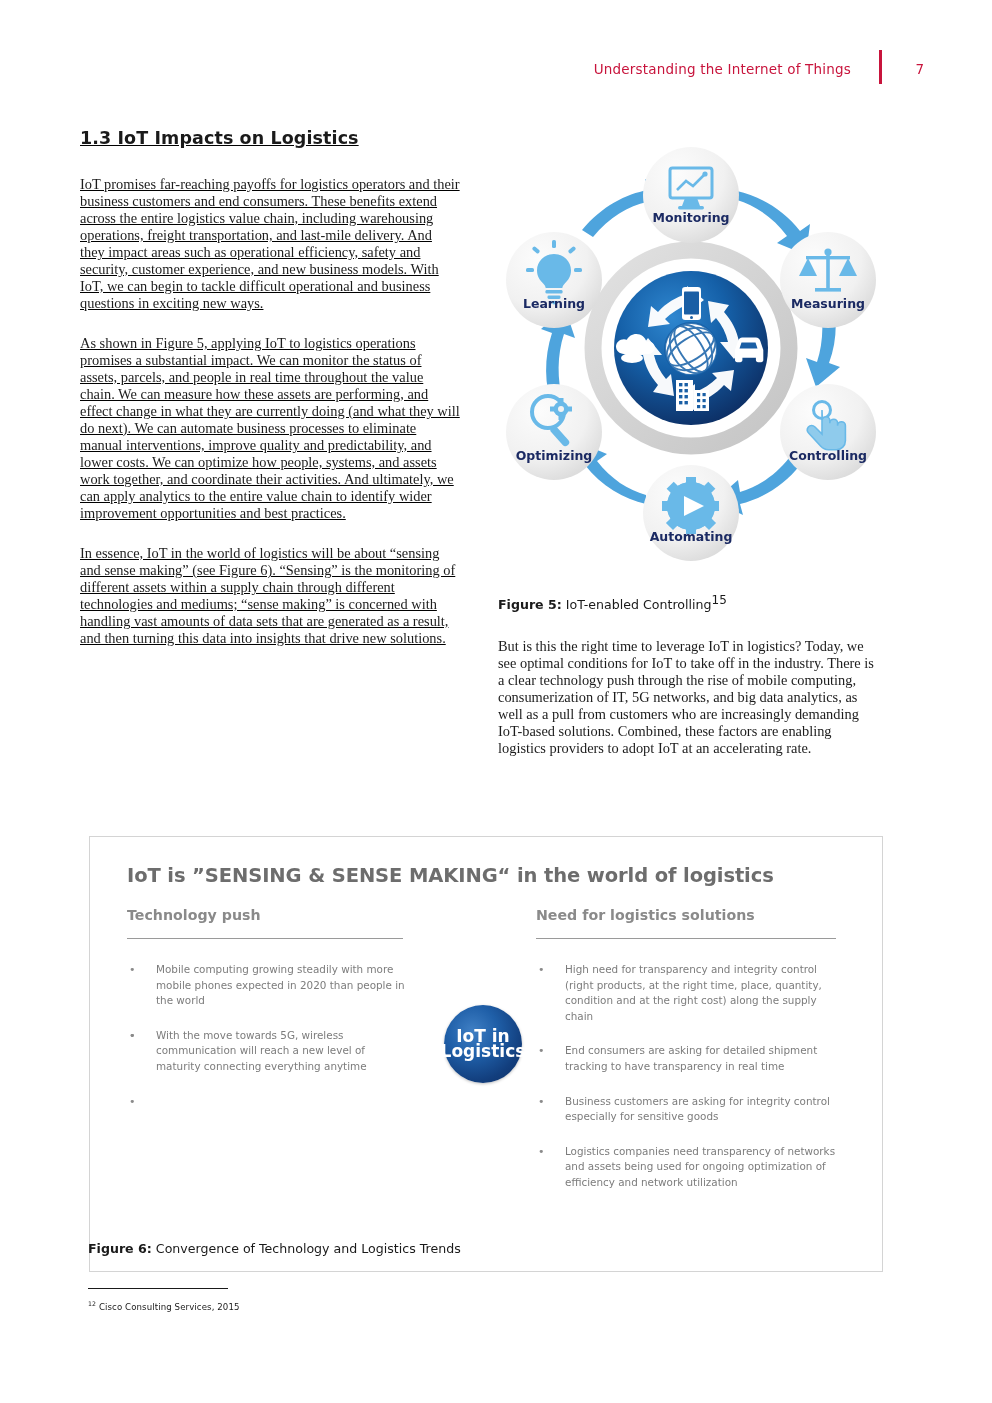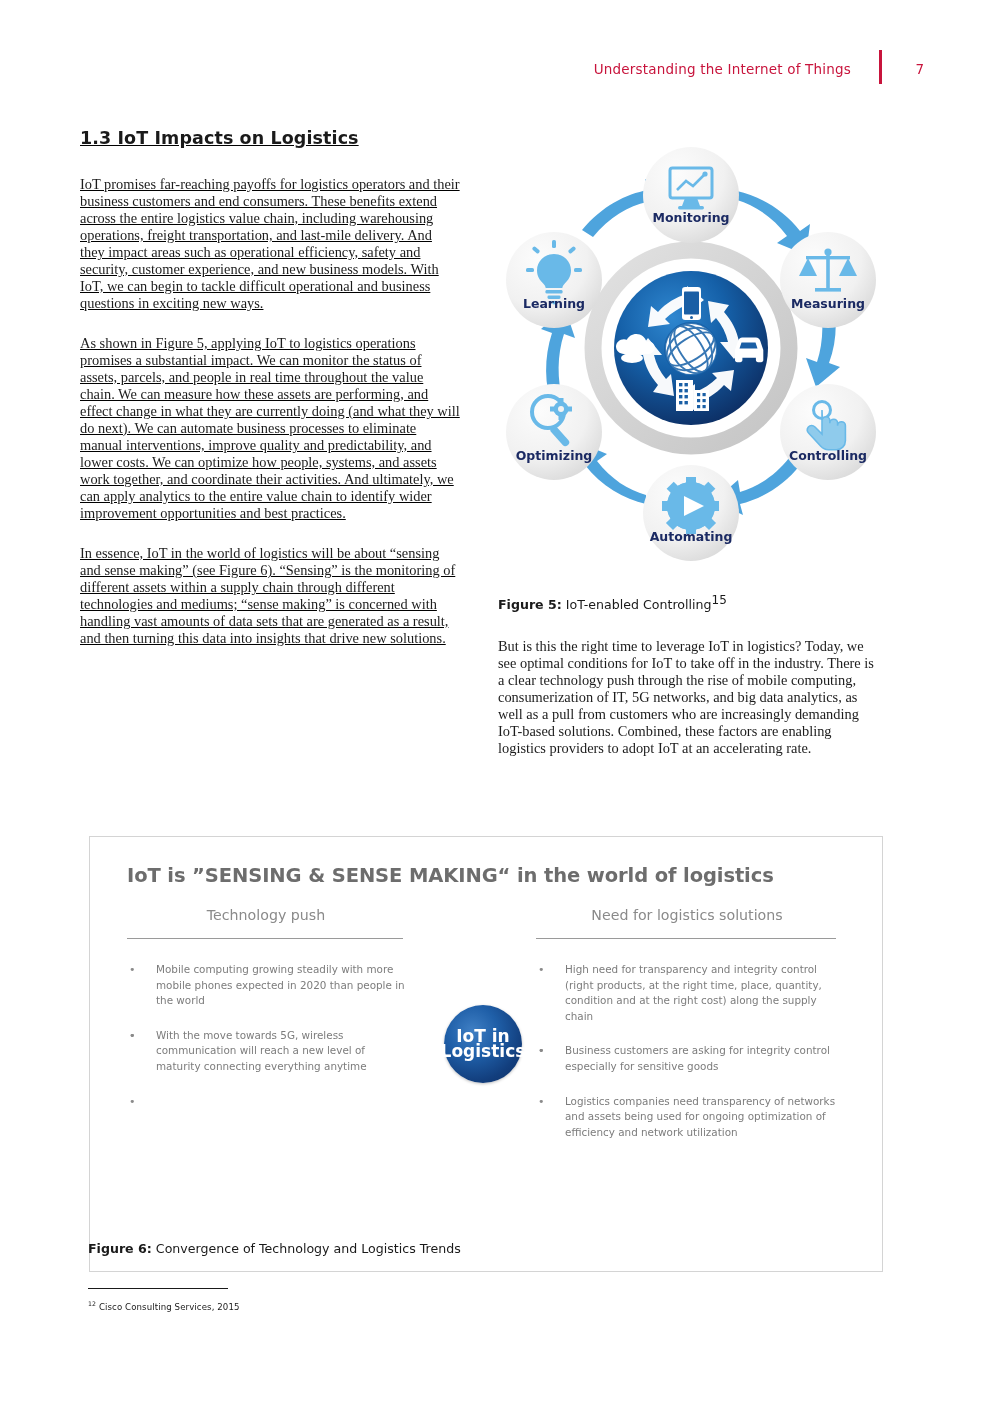--- a/index.html
+++ b/index.html
@@ -136,23 +136,22 @@
     position: absolute;
     top: 0;
   }
   .fig6-col.left  { left: 37px;  width: 278px; }
   .fig6-col.right { left: 446px; width: 302px; }
 
   .fig6-colhead {
     font-family: "DejaVu Sans", sans-serif;
     font-size: 14.2px;
     color: #8a8a8a;
-    font-weight: normal;
+    font-weight: bold;
     white-space: nowrap;
-    text-align: center;
   }
   .fig6-rule {
     margin-top: 15px;
     height: 1px;
     background: #9a9a9a;
   }
   .fig6-col.left .fig6-rule  { width: 276px; }
   .fig6-col.right .fig6-rule { width: 300px; }
 
   ul.fig6-list {
@@ -451,21 +450,21 @@
           <li><span class="bullet">•</span><span>With the move towards 5G, wireless communication will reach a new level of maturity connecting everything anytime</span></li>
           <li><span class="bullet">•</span></li>
         </ul>
       </div>
 
       <div class="fig6-col right">
         <div class="fig6-colhead">Need for logistics solutions</div>
         <div class="fig6-rule"></div>
         <ul class="fig6-list">
           <li><span class="bullet">•</span><span>High need for transparency and integrity control (right products, at the right time, place, quantity, condition and at the right cost) along the supply chain</span></li>
-          <li><span class="bullet">•</span></li>
+          <li><span class="bullet">•</span><span>End consumers are asking for detailed shipment tracking to have transparency in real time</span></li>
           <li><span class="bullet">•</span><span>Business customers are asking for integrity control especially for sensitive goods</span></li>
           <li><span class="bullet">•</span><span>Logistics companies need transparency of networks and assets being used for ongoing optimization of efficiency and network utilization</span></li>
         </ul>
       </div>
 
     </div>
 
     <div class="iot-circle">
       <span>IoT in</span>
       <span>Logistics</span>

